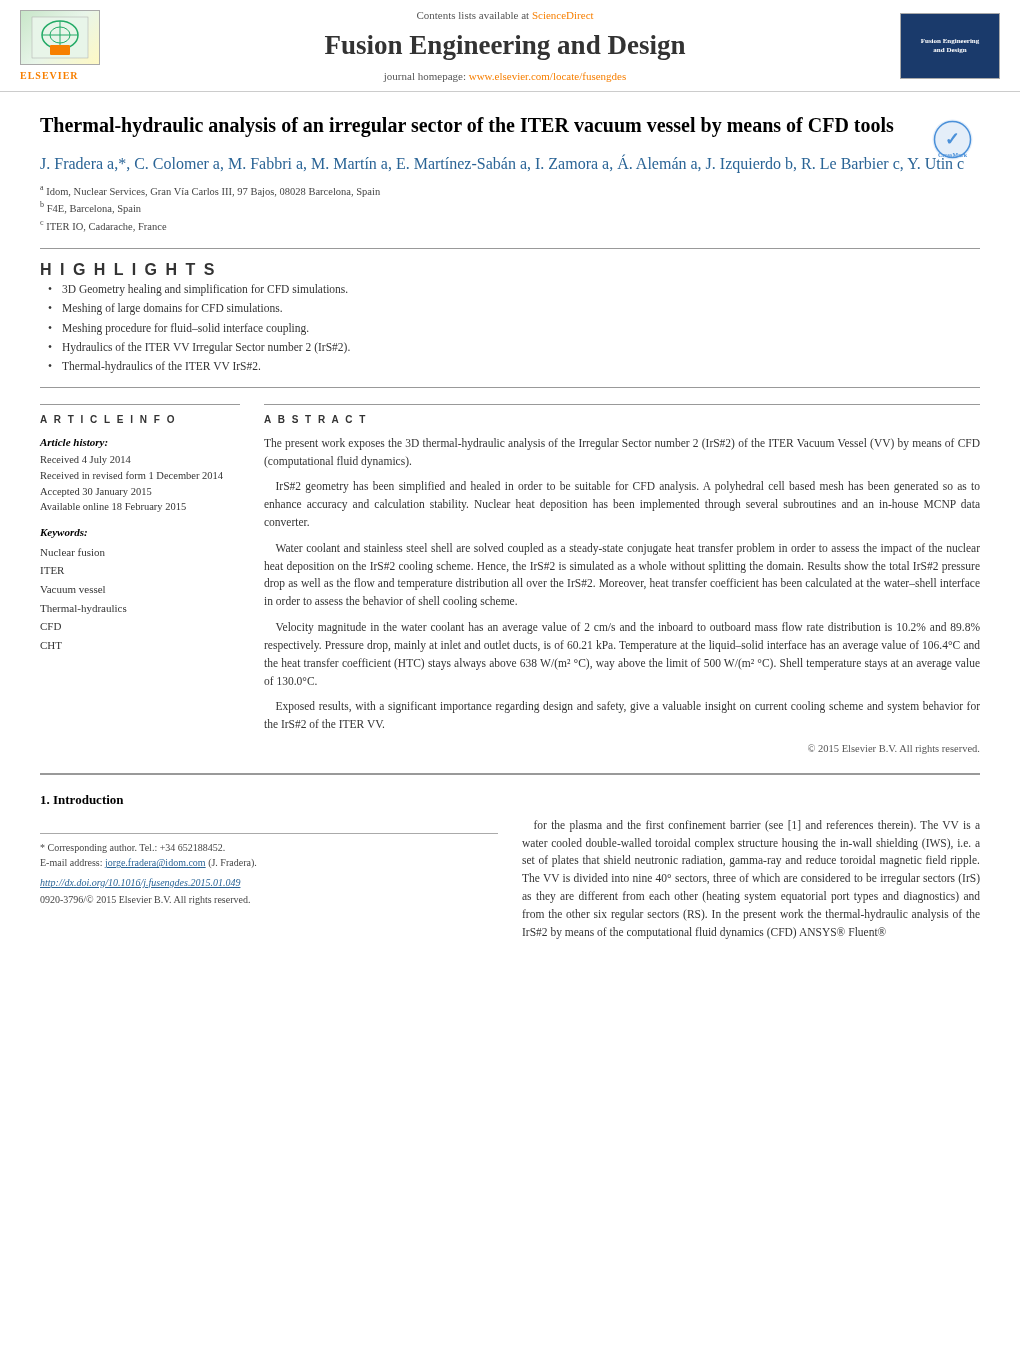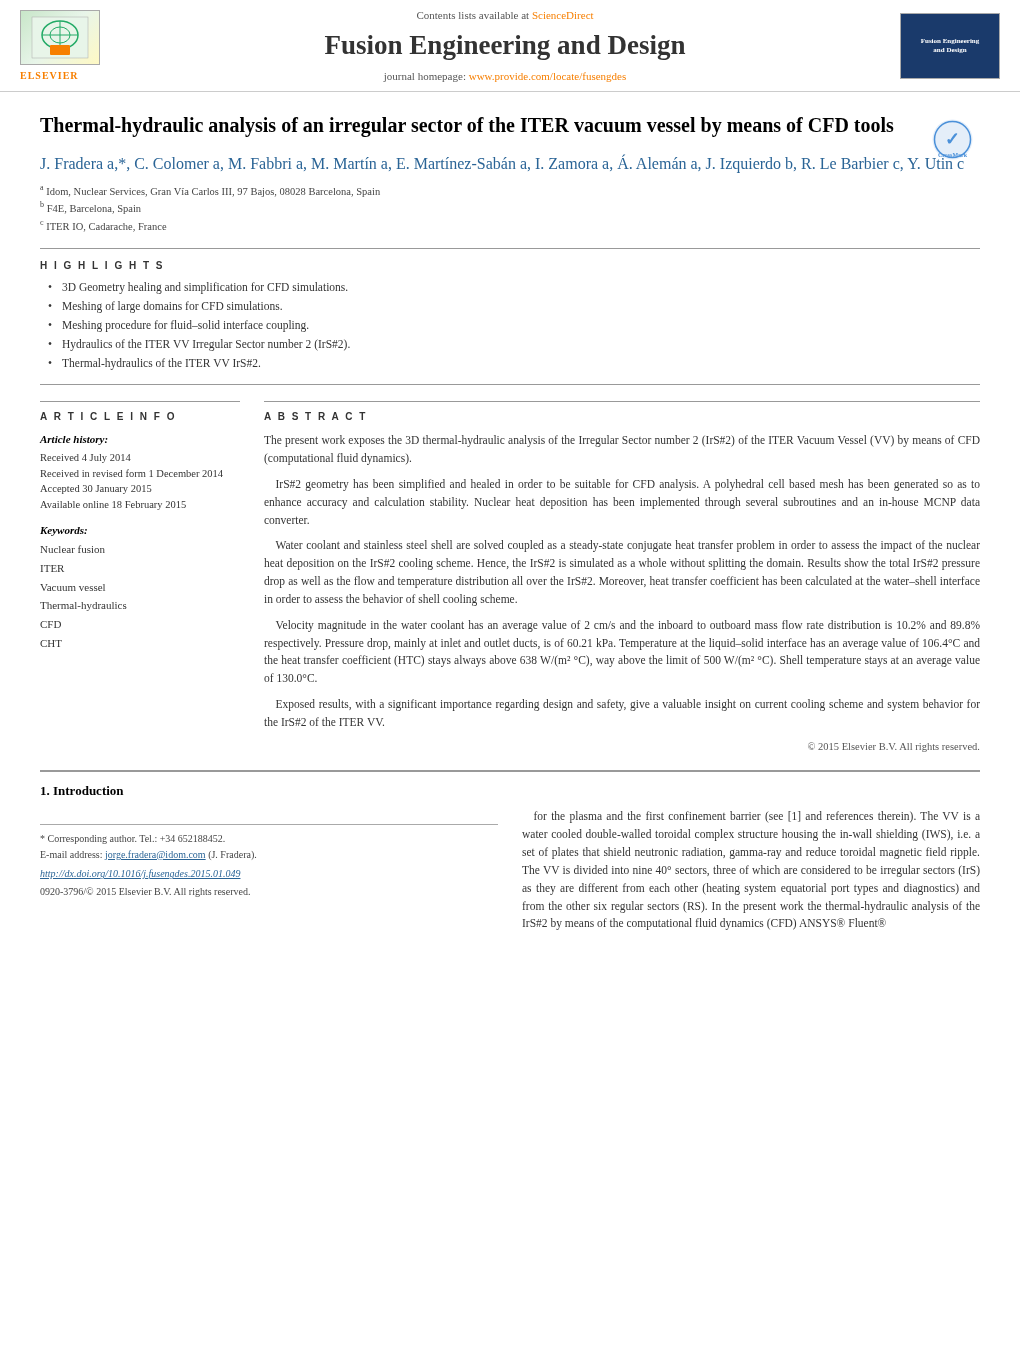--- a/index.html
+++ b/index.html
@@ -166,25 +166,24 @@
 
     
     .highlights-section {
       border-top: 1px solid #999;
       border-bottom: 1px solid #999;
       padding: 10px 0;
       margin-bottom: 16px;
     }
 
     .highlights-title {
-      font-size: 10px;
+      font-size: 16px;
       letter-spacing: 2px;
       font-weight: bold;
       color: #333;
-      margin-bottom: 6px;
       font-family: Arial, sans-serif;
     }
 
     .highlights-list {
       list-style: none;
       padding-left: 8px;
     }
 
     .highlights-list li {
       font-size: 11.5px;
@@ -279,21 +278,21 @@
       text-align: right;
       font-size: 10.5px;
       color: #555;
       margin-top: 6px;
     }
 
     
     .intro-section {
       border-top: 2px solid #999;
       margin-top: 10px;
-      padding-top: 10px;
+      padding-top: 16px;
     }
 
     .intro-heading {
       font-size: 13px;
       font-weight: bold;
       margin-bottom: 8px;
     }
 
     .intro-cols {
       display: flex;
@@ -350,21 +349,21 @@
     </div>
 
     <div class="journal-header-center">
       <div class="sciencedirect-link">
         <span>Contents lists available at</span>
         <a href="#">ScienceDirect</a>
       </div>
       <div class="journal-name-header">Fusion Engineering and Design</div>
       <div class="journal-homepage">
         <span>journal homepage:</span>
-        <a href="#">www.provide.com/locate/fusengdes</a>
+        <a href="#">www.elsevier.com/locate/fusengdes</a>
       </div>
     </div>
 
     <div class="journal-logo-right">
       <div class="journal-logo-right-text">Fusion Engineering<br>and Design</div>
     </div>
   </div>
 
   <div class="main-content">
 

